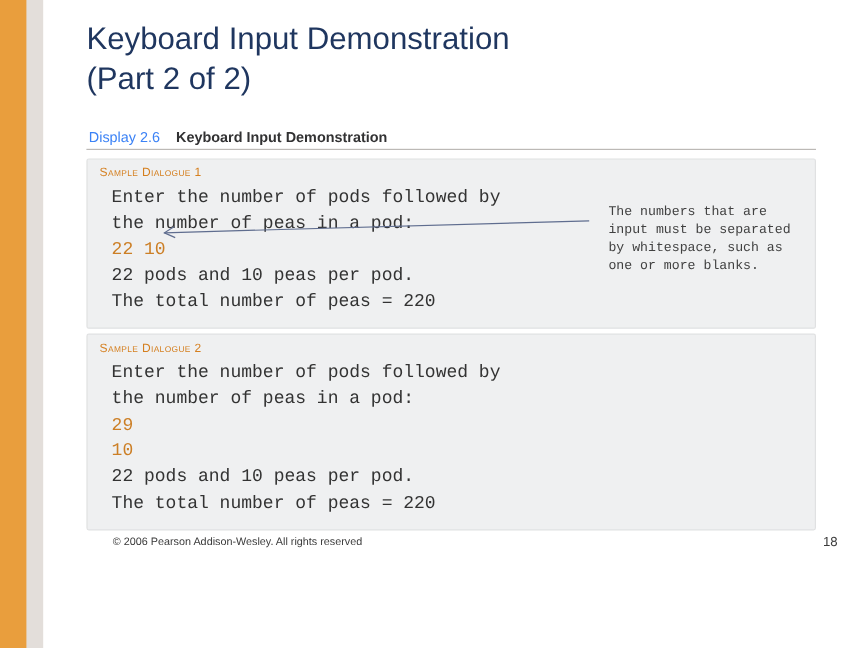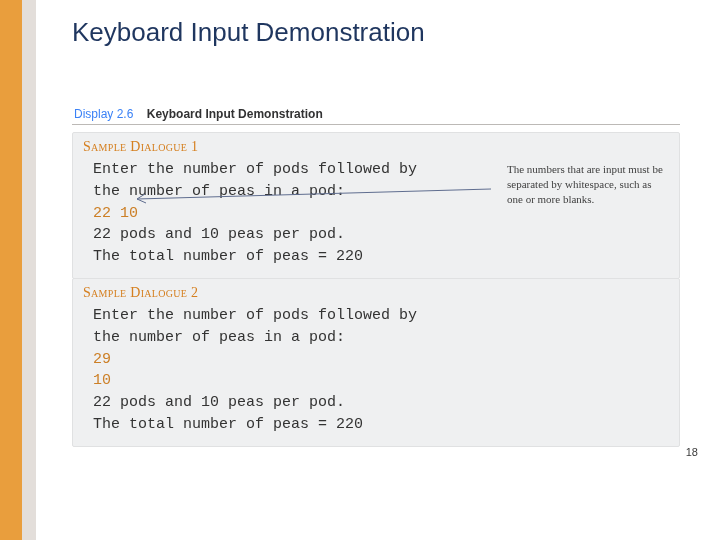--- a/index.html
+++ b/index.html
@@ -6,41 +6,42 @@
   html, body { width: 720px; height: 540px; background: #fff; font-family: Arial, Helvetica, sans-serif; }
   .slide { width: 720px; height: 474px; position: relative; background: #ffffff; }
   .edge-left { position: absolute; left: 0; top: 0; width: 36px; height: 540px; background: #e3deda; }
   .edge-left .inner { position: absolute; left: 0; top: 0; width: 22px; height: 540px; background: #e99e3d; }
   .title { position: absolute; left: 72px; top: 16px; font-size: 26px; font-weight: 400; color: #1f365f; line-height: 1.25; }
   .display-block { position: absolute; left: 72px; right: 40px; }
   .display-header { font-family: Arial, sans-serif; font-size: 12px; color: #323233; padding: 3px 2px; border-bottom: 1px solid #bcb9b6; margin-bottom: 6px; }
   .display-num { color: #3b82f6; font-weight: 400; }
   .display-title { font-weight: 700; }
   .sample-box { background: #eff0f1; border: 1px solid #e0e1e2; border-radius: 2px; padding: 6px 0 6px 0; }
-  .sample-label { font-family: Liberation Serif, serif; font-size: 14px; color: #d57f1f; letter-spacing: 0.3px; font-variant: small-caps; padding: 0 0 4px 10px; }
+  .sample-label { font-family: Liberation Sans, sans-serif; font-size: 10px; color: #d57f1f; letter-spacing: 0.3px; font-variant: small-caps; padding: 0 0 4px 10px; }
   .sample-content { display: flex; align-items: flex-start; position: relative; }
   .sample-code { font-family: Liberation Mono, monospace; font-size: 15px; line-height: 1.45; color: #333; padding: 0 8px 4px 20px; white-space: pre; flex: 0 0 auto; }
   .sample-code .hl { color: #cc7f26; }
-  .annotation { font-family: Liberation Serif, serif; font-size: 11px; line-height: 1.35; color: #414141; width: 160px; position: absolute; right: 12px; top: 3px; margin-left: 42px; }
+  .annotation { font-family: Liberation Mono, monospace; font-size: 11px; line-height: 1.35; color: #414141; width: 160px; position: absolute; right: 12px; top: 16px; margin-left: 42px; }
   .arrow { position: absolute; overflow: visible; pointer-events: none; }
   .arrow line { stroke: #5f6d8f; stroke-width: 1; }
   .arrow polyline { stroke: #5f6d8f; stroke-width: 1; fill: none; }
   .footer-left { position: absolute; left: 94px; bottom: 18px; font-size: 9px; color: #3a3a3a; }
   .footer-right { position: absolute; right: 22px; bottom: 16px; font-size: 11px; color: #3a3a3a; }
 </style>
 </head>
 <body>
 
 <div class="slide">
   <div class="edge-left">
     <div class="inner"></div>
   </div>
 
   <div class="title">
     <span>Keyboard Input Demonstration</span><br>
+    <span>(Part 2 of 2)</span>
   </div>
 
   <div class="display-block" style="top:104px;">
     <div class="display-header">
       <span class="display-num">Display 2.6</span>&nbsp;&nbsp;&nbsp;
       <span class="display-title">Keyboard Input Demonstration</span>
     </div>
   </div>
 
   <div class="display-block" style="top:132px;">
@@ -68,14 +69,15 @@
         <div class="sample-code"><span>Enter the number of pods followed by</span>
 <span>the number of peas in a pod:</span>
 <span class="hl">29</span>
 <span class="hl">10</span>
 <span>22 pods and 10 peas per pod.</span>
 <span>The total number of peas = 220</span></div>
       </div>
     </div>
   </div>
 
+  <div class="footer-left">© 2006 Pearson Addison-Wesley. All rights reserved</div>
   <div class="footer-right">18</div>
 </div>
 
 </body></html>

